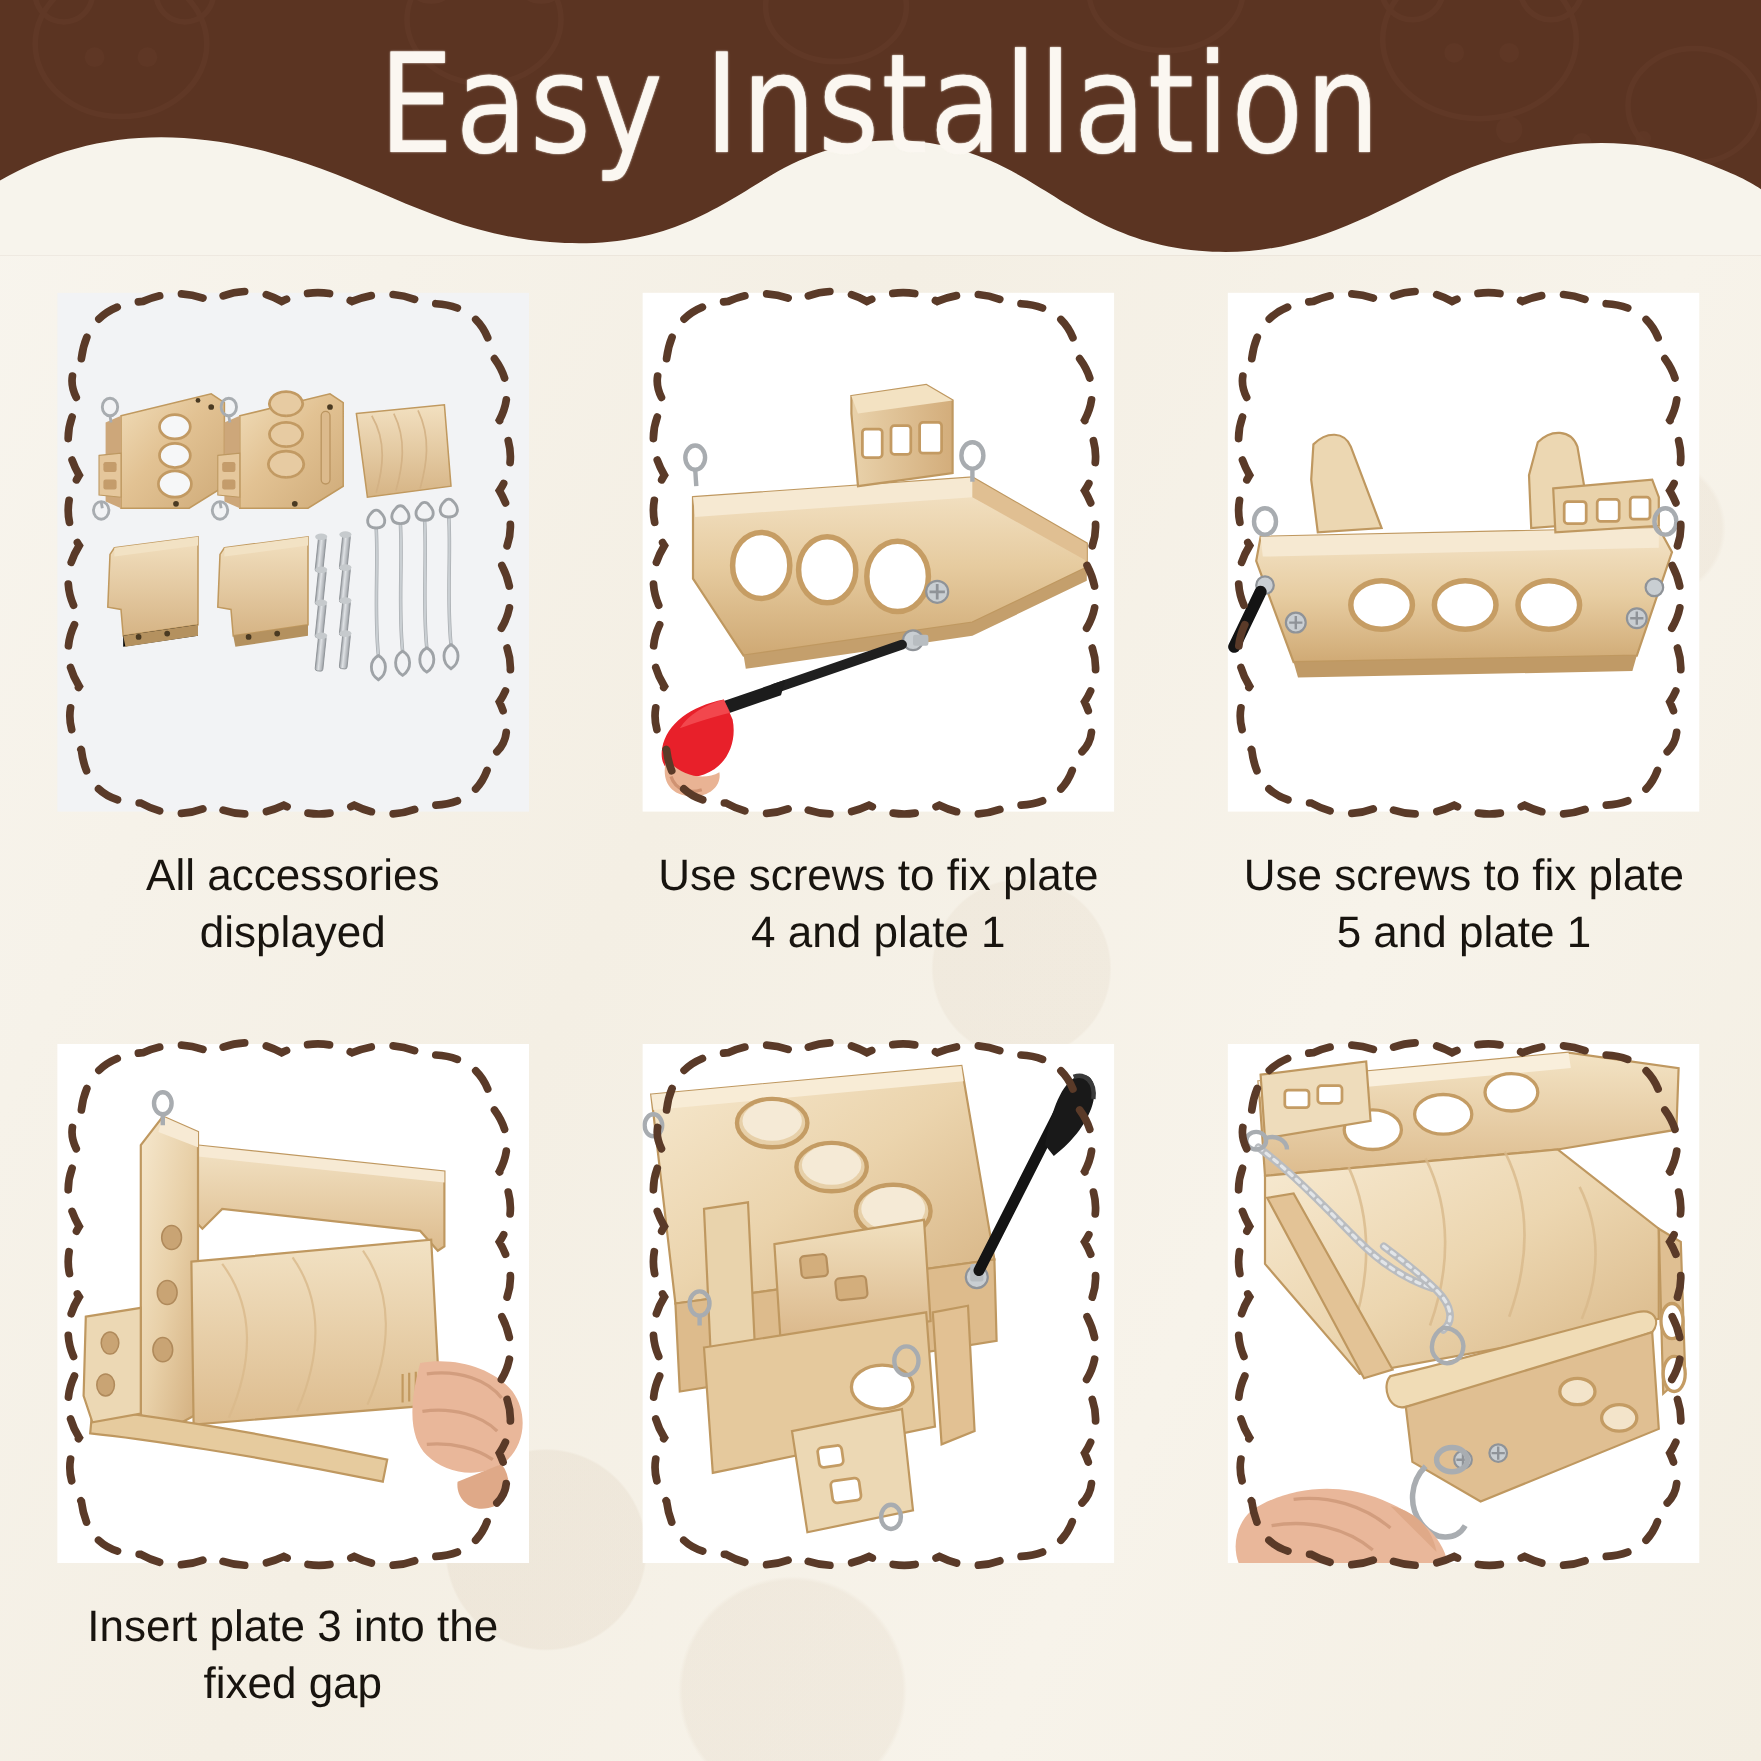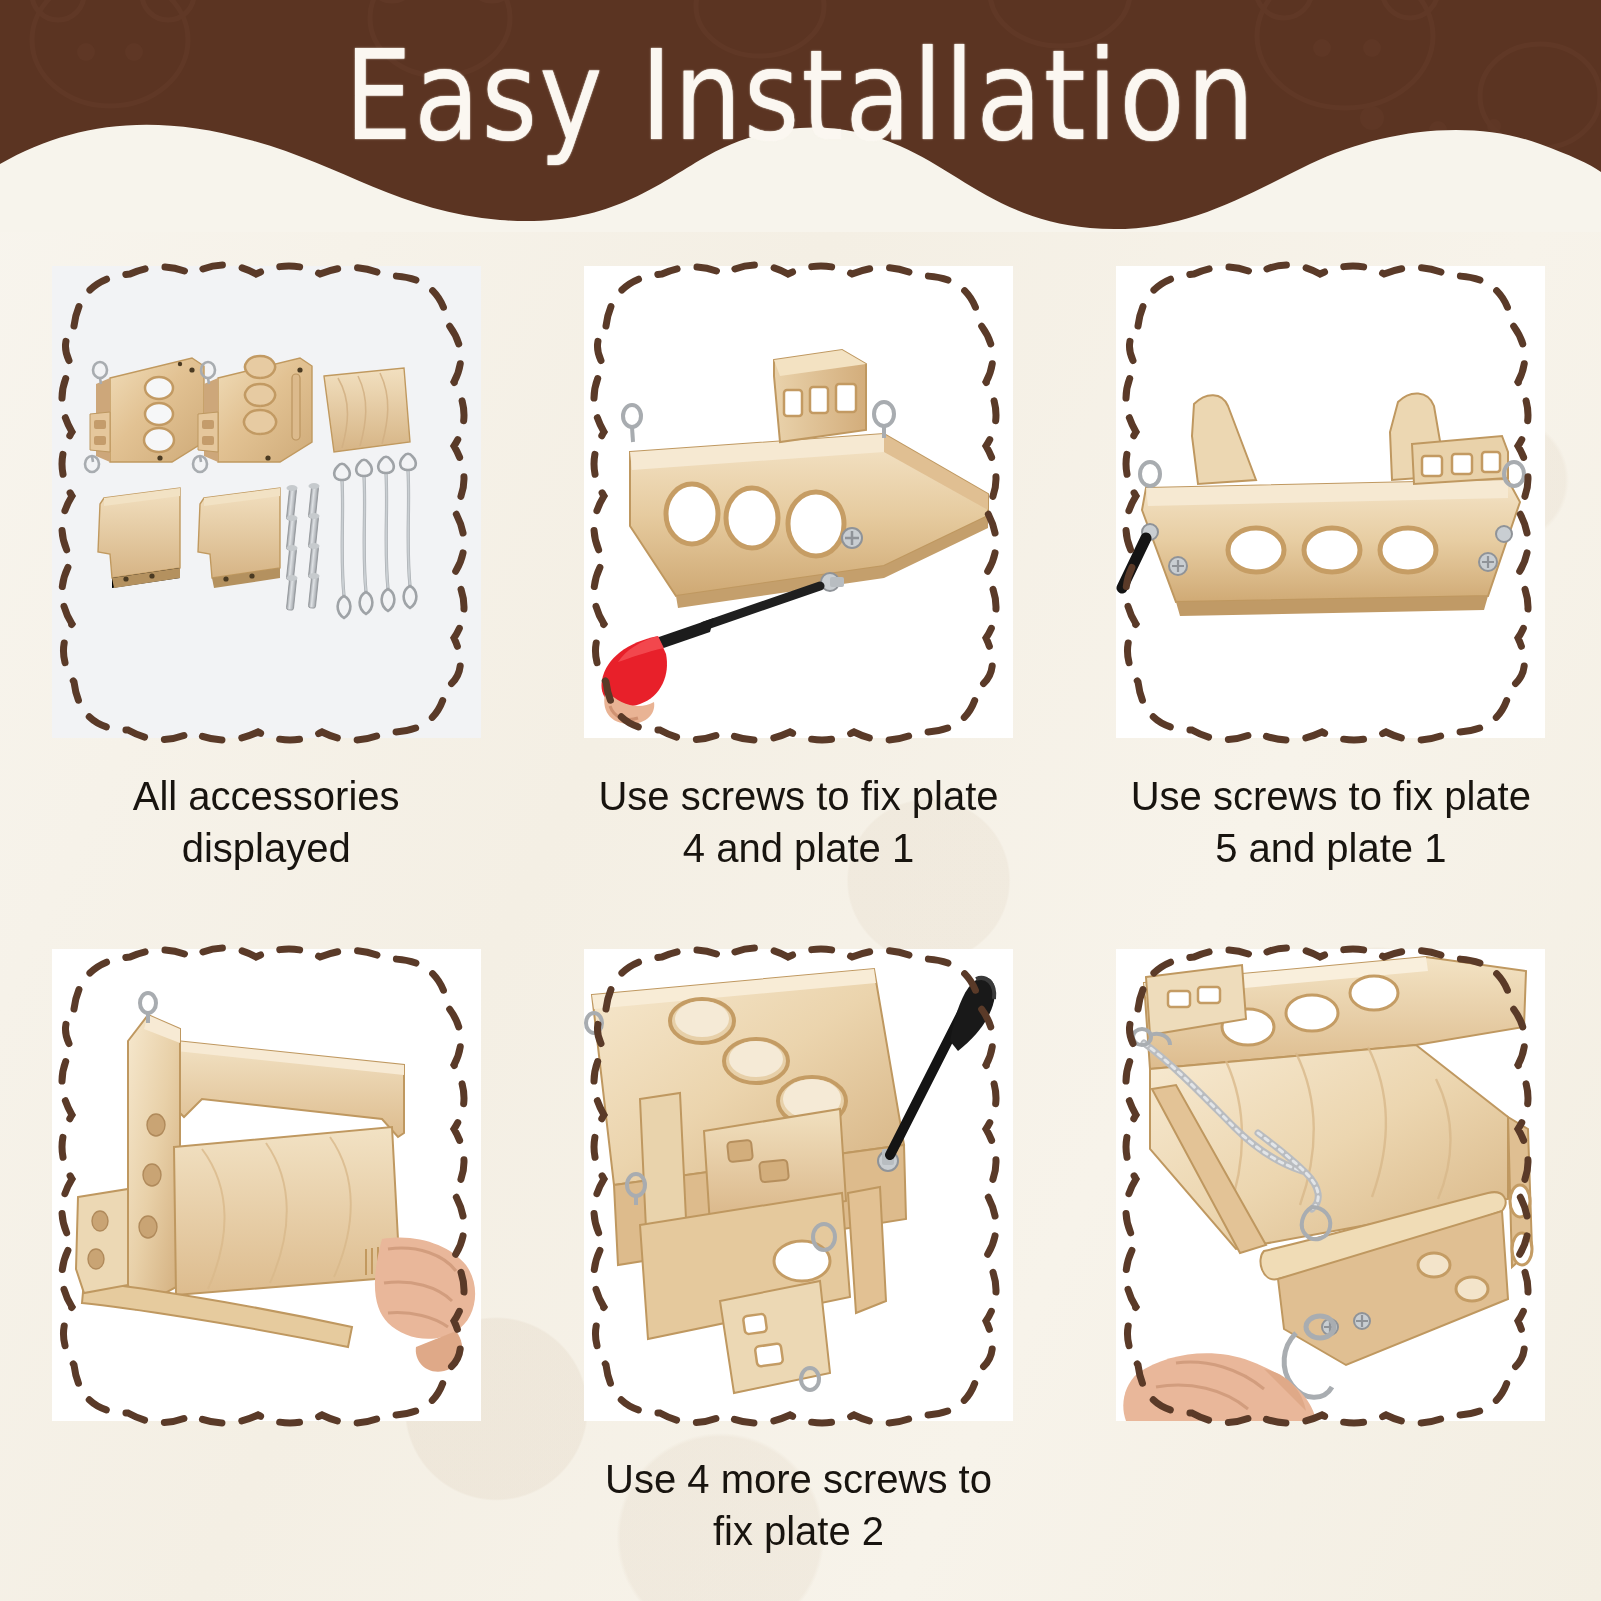--- a/index.html
+++ b/index.html
@@ -502,20 +502,22 @@
       </div>
       <svg viewBox="0 0 465 508">
         <path d="M40,78 Q46,30 96,26 Q128,12 158,26 Q190,8 222,26 Q256,10 286,26
                  Q320,12 352,28 Q406,26 414,76 Q436,104 420,134 Q440,168 420,198
                  Q440,232 420,262 Q440,296 420,326 Q440,360 420,390 Q436,424 412,440
                  Q404,486 352,484 Q320,500 288,484 Q256,500 224,484 Q190,500 158,484
                  Q126,500 94,482 Q46,482 40,434 Q20,404 38,376 Q18,344 38,312
                  Q18,280 38,248 Q18,216 38,184 Q18,150 38,118 Q24,96 40,78 Z" fill="none" stroke="#5a3a28" stroke-width="7" stroke-linecap="round" stroke-dasharray="20 20"></path>
       </svg>
     </div>
+    <div class="caption">Insert plate 3 into the
+fixed gap</div>
   </div>
 
   <div class="step">
     <div class="frame">
       <div class="photo">
         <div class="photo-canvas">
           <svg viewBox="0 0 429 472" preserveAspectRatio="none">
             <defs>
               <linearGradient id="b5a" x1="0" y1="0" x2="1" y2="1">
                 <stop offset="0" stop-color="#f6e8ce"></stop>
@@ -563,124 +565,122 @@
               <ellipse cx="240" cy="288" rx="11" ry="13"></ellipse>
               <ellipse cx="226" cy="430" rx="9" ry="11"></ellipse>
             </g>
 
             <g>
               <circle cx="304" cy="212" r="10" fill="#c9ced2" stroke="#8f9398" stroke-width="2"></circle>
               <rect x="298" y="200" width="12" height="16" rx="2" fill="#b8bdc1"></rect>
               <path d="M306,206 L378,64" stroke="#141414" stroke-width="10" stroke-linecap="round"></path>
               <path d="M366,92 C372,58 382,36 394,30 C406,24 414,34 410,52 C406,70 392,88 374,102 Z" fill="#191919"></path>
               <path d="M392,30 C402,26 412,34 410,50" stroke="#3a3a3a" stroke-width="4" fill="none"></path>
-            </g>
-          </svg>
-        </div>
-      </div>
-      <svg viewBox="0 0 465 508">
-        <path d="M40,78 Q46,30 96,26 Q128,12 158,26 Q190,8 222,26 Q256,10 286,26
-                 Q320,12 352,28 Q406,26 414,76 Q436,104 420,134 Q440,168 420,198
-                 Q440,232 420,262 Q440,296 420,326 Q440,360 420,390 Q436,424 412,440
-                 Q404,486 352,484 Q320,500 288,484 Q256,500 224,484 Q190,500 158,484
-                 Q126,500 94,482 Q46,482 40,434 Q20,404 38,376 Q18,344 38,312
-                 Q18,280 38,248 Q18,216 38,184 Q18,150 38,118 Q24,96 40,78 Z" fill="none" stroke="#5a3a28" stroke-width="7" stroke-linecap="round" stroke-dasharray="20 20"></path>
-      </svg>
-    </div>
-    <div class="caption">Use 4 more screws to
-fix plate 2</div>
-  </div>
-
-  <div class="step">
-    <div class="frame">
-      <div class="photo">
-        <div class="photo-canvas">
-          <svg viewBox="0 0 429 472" preserveAspectRatio="none">
-            <defs>
-              <linearGradient id="b6a" x1="0" y1="0" x2="1" y2="1">
-                <stop offset="0" stop-color="#f7ead2"></stop>
-                  <stop offset=".5" stop-color="#ecd6b0"></stop>
-                <stop offset="1" stop-color="#d8b686"></stop>
-              </linearGradient>
-              <linearGradient id="b6b" x1="0" y1="0" x2="0" y2="1">
-                <stop offset="0" stop-color="#f3e3c4"></stop>
-                  <stop offset="1" stop-color="#ddbc8e"></stop>
-              </linearGradient>
-            </defs>
-            <rect width="429" height="472" fill="#ffffff"></rect>
-
-            <path d="M28,34 L310,8 L410,22 L408,78 L300,96 L34,120 Z" fill="url(#b6b)" stroke="#bf9860" stroke-width="2"></path>
-            <path d="M28,34 L310,8 L312,22 L30,48 Z" fill="#f9efdc"></path>
-            <ellipse cx="132" cy="78" rx="26" ry="18" fill="#fff" stroke="#c49c64" stroke-width="3"></ellipse>
-            <ellipse cx="196" cy="64" rx="26" ry="18" fill="#fff" stroke="#c49c64" stroke-width="3"></ellipse>
-            <ellipse cx="258" cy="44" rx="24" ry="17" fill="#fff" stroke="#c49c64" stroke-width="3"></ellipse>
-
-            <path d="M30,28 L126,16 L130,70 L34,86 Z" fill="#eedcbb" stroke="#bf9860" stroke-width="2"></path>
-            <rect x="52" y="42" width="22" height="16" rx="3" fill="#fff" stroke="#c49c64" stroke-width="2.5"></rect>
-            <rect x="82" y="38" width="22" height="16" rx="3" fill="#fff" stroke="#c49c64" stroke-width="2.5"></rect>
-
-            <path d="M34,120 L300,96 L392,168 L392,250 L120,300 L34,200 Z" fill="url(#b6a)" stroke="#bf9860" stroke-width="2"></path>
-            <g stroke="#d9b98b" stroke-width="2.4" fill="none" opacity=".8">
-              <path d="M110,112 C132,160 130,214 112,264"></path>
-              <path d="M180,104 C204,152 202,206 184,256"></path>
-              <path d="M252,98 C276,146 274,198 256,248"></path>
-              <path d="M320,130 C340,170 338,212 322,250"></path>
-            </g>
-
-            <path d="M36,140 L60,136 L150,296 L124,304 Z" fill="#e3c396" stroke="#bf9860" stroke-width="2"></path>
-
-            <path d="M392,168 L412,180 L416,300 L396,318 Z" fill="#dfbf92" stroke="#bf9860" stroke-width="2"></path>
-            <ellipse cx="404" cy="252" rx="10" ry="16" fill="#fff" stroke="#c49c64" stroke-width="3"></ellipse>
-            <ellipse cx="406" cy="300" rx="10" ry="16" fill="#fff" stroke="#c49c64" stroke-width="3"></ellipse>
-
-            <path d="M148,302 C210,288 300,262 372,244 C388,240 394,252 386,262
-                     C320,286 222,316 162,330 C146,334 140,310 148,302 Z" fill="#f0dcb6" stroke="#bf9860" stroke-width="2"></path>
-
-            <path d="M162,330 L386,262 L392,350 L230,416 L168,380 Z" fill="#e0bf92" stroke="#bf9860" stroke-width="2"></path>
-            <ellipse cx="318" cy="316" rx="16" ry="12" fill="#f3e4ca" stroke="#c49c64" stroke-width="3"></ellipse>
-            <ellipse cx="356" cy="340" rx="16" ry="12" fill="#f3e4ca" stroke="#c49c64" stroke-width="3"></ellipse>
-
-            <g>
-              <circle cx="214" cy="378" r="8" fill="#c9ced2" stroke="#8f9398" stroke-width="2"></circle>
-              <path d="M208,378 h12 M214,372 v12" stroke="#8f9398" stroke-width="2.2"></path>
-              <circle cx="246" cy="372" r="8" fill="#c9ced2" stroke="#8f9398" stroke-width="2"></circle>
-              <path d="M240,372 h12 M246,366 v12" stroke="#8f9398" stroke-width="2.2"></path>
-            </g>
-
-            <g fill="none">
-              <path d="M28,94 C60,118 90,150 118,178 C140,200 162,214 186,222" stroke="#b9bcc0" stroke-width="7" stroke-linecap="round"></path>
-              <path d="M28,94 C60,118 90,150 118,178 C140,200 162,214 186,222" stroke="#e2e5e8" stroke-width="3" stroke-linecap="round" stroke-dasharray="4 5"></path>
-              <path d="M142,184 C158,196 176,210 190,224 C204,238 206,252 196,260" stroke="#b9bcc0" stroke-width="7" stroke-linecap="round"></path>
-              <path d="M142,184 C158,196 176,210 190,224 C204,238 206,252 196,260" stroke="#e2e5e8" stroke-width="3" stroke-linecap="round" stroke-dasharray="4 5"></path>
-              <path d="M196,258 C186,264 182,278 190,286 C198,294 212,290 214,278 C216,268 208,258 196,258Z" stroke="#a9adb1" stroke-width="4"></path>
-              <g stroke="#a9adb1" stroke-width="4">
-                <ellipse cx="26" cy="88" rx="9" ry="8"></ellipse>
-                <path d="M34,86 C44,82 54,88 54,96"></path>
-              </g>
-            </g>
-
-            <g stroke="#a9adb1" stroke-width="5" fill="none">
-              <path d="M180,384 C166,398 164,420 176,436 C188,452 208,452 216,438"></path>
-              <ellipse cx="204" cy="378" rx="14" ry="11"></ellipse>
-            </g>
-
-            <g>
-              <path d="M22,424 C52,404 96,398 134,412 C172,426 196,448 200,472
-                       L10,472 C4,456 8,436 22,424 Z" fill="#e9b79a"></path>
-              <path d="M60,414 C92,410 124,420 148,440" stroke="#d29d7e" stroke-width="3" fill="none"></path>
-              <path d="M40,438 C74,432 108,440 132,460" stroke="#d29d7e" stroke-width="3" fill="none"></path>
-              <path d="M148,420 C170,424 186,440 190,462" fill="#dfa988"></path>
             </g>
           </svg>
         </div>
       </div>
       <svg viewBox="0 0 465 508">
         <path d="M40,78 Q46,30 96,26 Q128,12 158,26 Q190,8 222,26 Q256,10 286,26
                  Q320,12 352,28 Q406,26 414,76 Q436,104 420,134 Q440,168 420,198
                  Q440,232 420,262 Q440,296 420,326 Q440,360 420,390 Q436,424 412,440
                  Q404,486 352,484 Q320,500 288,484 Q256,500 224,484 Q190,500 158,484
                  Q126,500 94,482 Q46,482 40,434 Q20,404 38,376 Q18,344 38,312
                  Q18,280 38,248 Q18,216 38,184 Q18,150 38,118 Q24,96 40,78 Z" fill="none" stroke="#5a3a28" stroke-width="7" stroke-linecap="round" stroke-dasharray="20 20"></path>
       </svg>
     </div>
   </div>
 
+  <div class="step">
+    <div class="frame">
+      <div class="photo">
+        <div class="photo-canvas">
+          <svg viewBox="0 0 429 472" preserveAspectRatio="none">
+            <defs>
+              <linearGradient id="b6a" x1="0" y1="0" x2="1" y2="1">
+                <stop offset="0" stop-color="#f7ead2"></stop>
+                  <stop offset=".5" stop-color="#ecd6b0"></stop>
+                <stop offset="1" stop-color="#d8b686"></stop>
+              </linearGradient>
+              <linearGradient id="b6b" x1="0" y1="0" x2="0" y2="1">
+                <stop offset="0" stop-color="#f3e3c4"></stop>
+                  <stop offset="1" stop-color="#ddbc8e"></stop>
+              </linearGradient>
+            </defs>
+            <rect width="429" height="472" fill="#ffffff"></rect>
+
+            <path d="M28,34 L310,8 L410,22 L408,78 L300,96 L34,120 Z" fill="url(#b6b)" stroke="#bf9860" stroke-width="2"></path>
+            <path d="M28,34 L310,8 L312,22 L30,48 Z" fill="#f9efdc"></path>
+            <ellipse cx="132" cy="78" rx="26" ry="18" fill="#fff" stroke="#c49c64" stroke-width="3"></ellipse>
+            <ellipse cx="196" cy="64" rx="26" ry="18" fill="#fff" stroke="#c49c64" stroke-width="3"></ellipse>
+            <ellipse cx="258" cy="44" rx="24" ry="17" fill="#fff" stroke="#c49c64" stroke-width="3"></ellipse>
+
+            <path d="M30,28 L126,16 L130,70 L34,86 Z" fill="#eedcbb" stroke="#bf9860" stroke-width="2"></path>
+            <rect x="52" y="42" width="22" height="16" rx="3" fill="#fff" stroke="#c49c64" stroke-width="2.5"></rect>
+            <rect x="82" y="38" width="22" height="16" rx="3" fill="#fff" stroke="#c49c64" stroke-width="2.5"></rect>
+
+            <path d="M34,120 L300,96 L392,168 L392,250 L120,300 L34,200 Z" fill="url(#b6a)" stroke="#bf9860" stroke-width="2"></path>
+            <g stroke="#d9b98b" stroke-width="2.4" fill="none" opacity=".8">
+              <path d="M110,112 C132,160 130,214 112,264"></path>
+              <path d="M180,104 C204,152 202,206 184,256"></path>
+              <path d="M252,98 C276,146 274,198 256,248"></path>
+              <path d="M320,130 C340,170 338,212 322,250"></path>
+            </g>
+
+            <path d="M36,140 L60,136 L150,296 L124,304 Z" fill="#e3c396" stroke="#bf9860" stroke-width="2"></path>
+
+            <path d="M392,168 L412,180 L416,300 L396,318 Z" fill="#dfbf92" stroke="#bf9860" stroke-width="2"></path>
+            <ellipse cx="404" cy="252" rx="10" ry="16" fill="#fff" stroke="#c49c64" stroke-width="3"></ellipse>
+            <ellipse cx="406" cy="300" rx="10" ry="16" fill="#fff" stroke="#c49c64" stroke-width="3"></ellipse>
+
+            <path d="M148,302 C210,288 300,262 372,244 C388,240 394,252 386,262
+                     C320,286 222,316 162,330 C146,334 140,310 148,302 Z" fill="#f0dcb6" stroke="#bf9860" stroke-width="2"></path>
+
+            <path d="M162,330 L386,262 L392,350 L230,416 L168,380 Z" fill="#e0bf92" stroke="#bf9860" stroke-width="2"></path>
+            <ellipse cx="318" cy="316" rx="16" ry="12" fill="#f3e4ca" stroke="#c49c64" stroke-width="3"></ellipse>
+            <ellipse cx="356" cy="340" rx="16" ry="12" fill="#f3e4ca" stroke="#c49c64" stroke-width="3"></ellipse>
+
+            <g>
+              <circle cx="214" cy="378" r="8" fill="#c9ced2" stroke="#8f9398" stroke-width="2"></circle>
+              <path d="M208,378 h12 M214,372 v12" stroke="#8f9398" stroke-width="2.2"></path>
+              <circle cx="246" cy="372" r="8" fill="#c9ced2" stroke="#8f9398" stroke-width="2"></circle>
+              <path d="M240,372 h12 M246,366 v12" stroke="#8f9398" stroke-width="2.2"></path>
+            </g>
+
+            <g fill="none">
+              <path d="M28,94 C60,118 90,150 118,178 C140,200 162,214 186,222" stroke="#b9bcc0" stroke-width="7" stroke-linecap="round"></path>
+              <path d="M28,94 C60,118 90,150 118,178 C140,200 162,214 186,222" stroke="#e2e5e8" stroke-width="3" stroke-linecap="round" stroke-dasharray="4 5"></path>
+              <path d="M142,184 C158,196 176,210 190,224 C204,238 206,252 196,260" stroke="#b9bcc0" stroke-width="7" stroke-linecap="round"></path>
+              <path d="M142,184 C158,196 176,210 190,224 C204,238 206,252 196,260" stroke="#e2e5e8" stroke-width="3" stroke-linecap="round" stroke-dasharray="4 5"></path>
+              <path d="M196,258 C186,264 182,278 190,286 C198,294 212,290 214,278 C216,268 208,258 196,258Z" stroke="#a9adb1" stroke-width="4"></path>
+              <g stroke="#a9adb1" stroke-width="4">
+                <ellipse cx="26" cy="88" rx="9" ry="8"></ellipse>
+                <path d="M34,86 C44,82 54,88 54,96"></path>
+              </g>
+            </g>
+
+            <g stroke="#a9adb1" stroke-width="5" fill="none">
+              <path d="M180,384 C166,398 164,420 176,436 C188,452 208,452 216,438"></path>
+              <ellipse cx="204" cy="378" rx="14" ry="11"></ellipse>
+            </g>
+
+            <g>
+              <path d="M22,424 C52,404 96,398 134,412 C172,426 196,448 200,472
+                       L10,472 C4,456 8,436 22,424 Z" fill="#e9b79a"></path>
+              <path d="M60,414 C92,410 124,420 148,440" stroke="#d29d7e" stroke-width="3" fill="none"></path>
+              <path d="M40,438 C74,432 108,440 132,460" stroke="#d29d7e" stroke-width="3" fill="none"></path>
+              <path d="M148,420 C170,424 186,440 190,462" fill="#dfa988"></path>
+            </g>
+          </svg>
+        </div>
+      </div>
+      <svg viewBox="0 0 465 508">
+        <path d="M40,78 Q46,30 96,26 Q128,12 158,26 Q190,8 222,26 Q256,10 286,26
+                 Q320,12 352,28 Q406,26 414,76 Q436,104 420,134 Q440,168 420,198
+                 Q440,232 420,262 Q440,296 420,326 Q440,360 420,390 Q436,424 412,440
+                 Q404,486 352,484 Q320,500 288,484 Q256,500 224,484 Q190,500 158,484
+                 Q126,500 94,482 Q46,482 40,434 Q20,404 38,376 Q18,344 38,312
+                 Q18,280 38,248 Q18,216 38,184 Q18,150 38,118 Q24,96 40,78 Z" fill="none" stroke="#5a3a28" stroke-width="7" stroke-linecap="round" stroke-dasharray="20 20"></path>
+      </svg>
+    </div>
+  </div>
+
 </div>
 
 </body></html>

